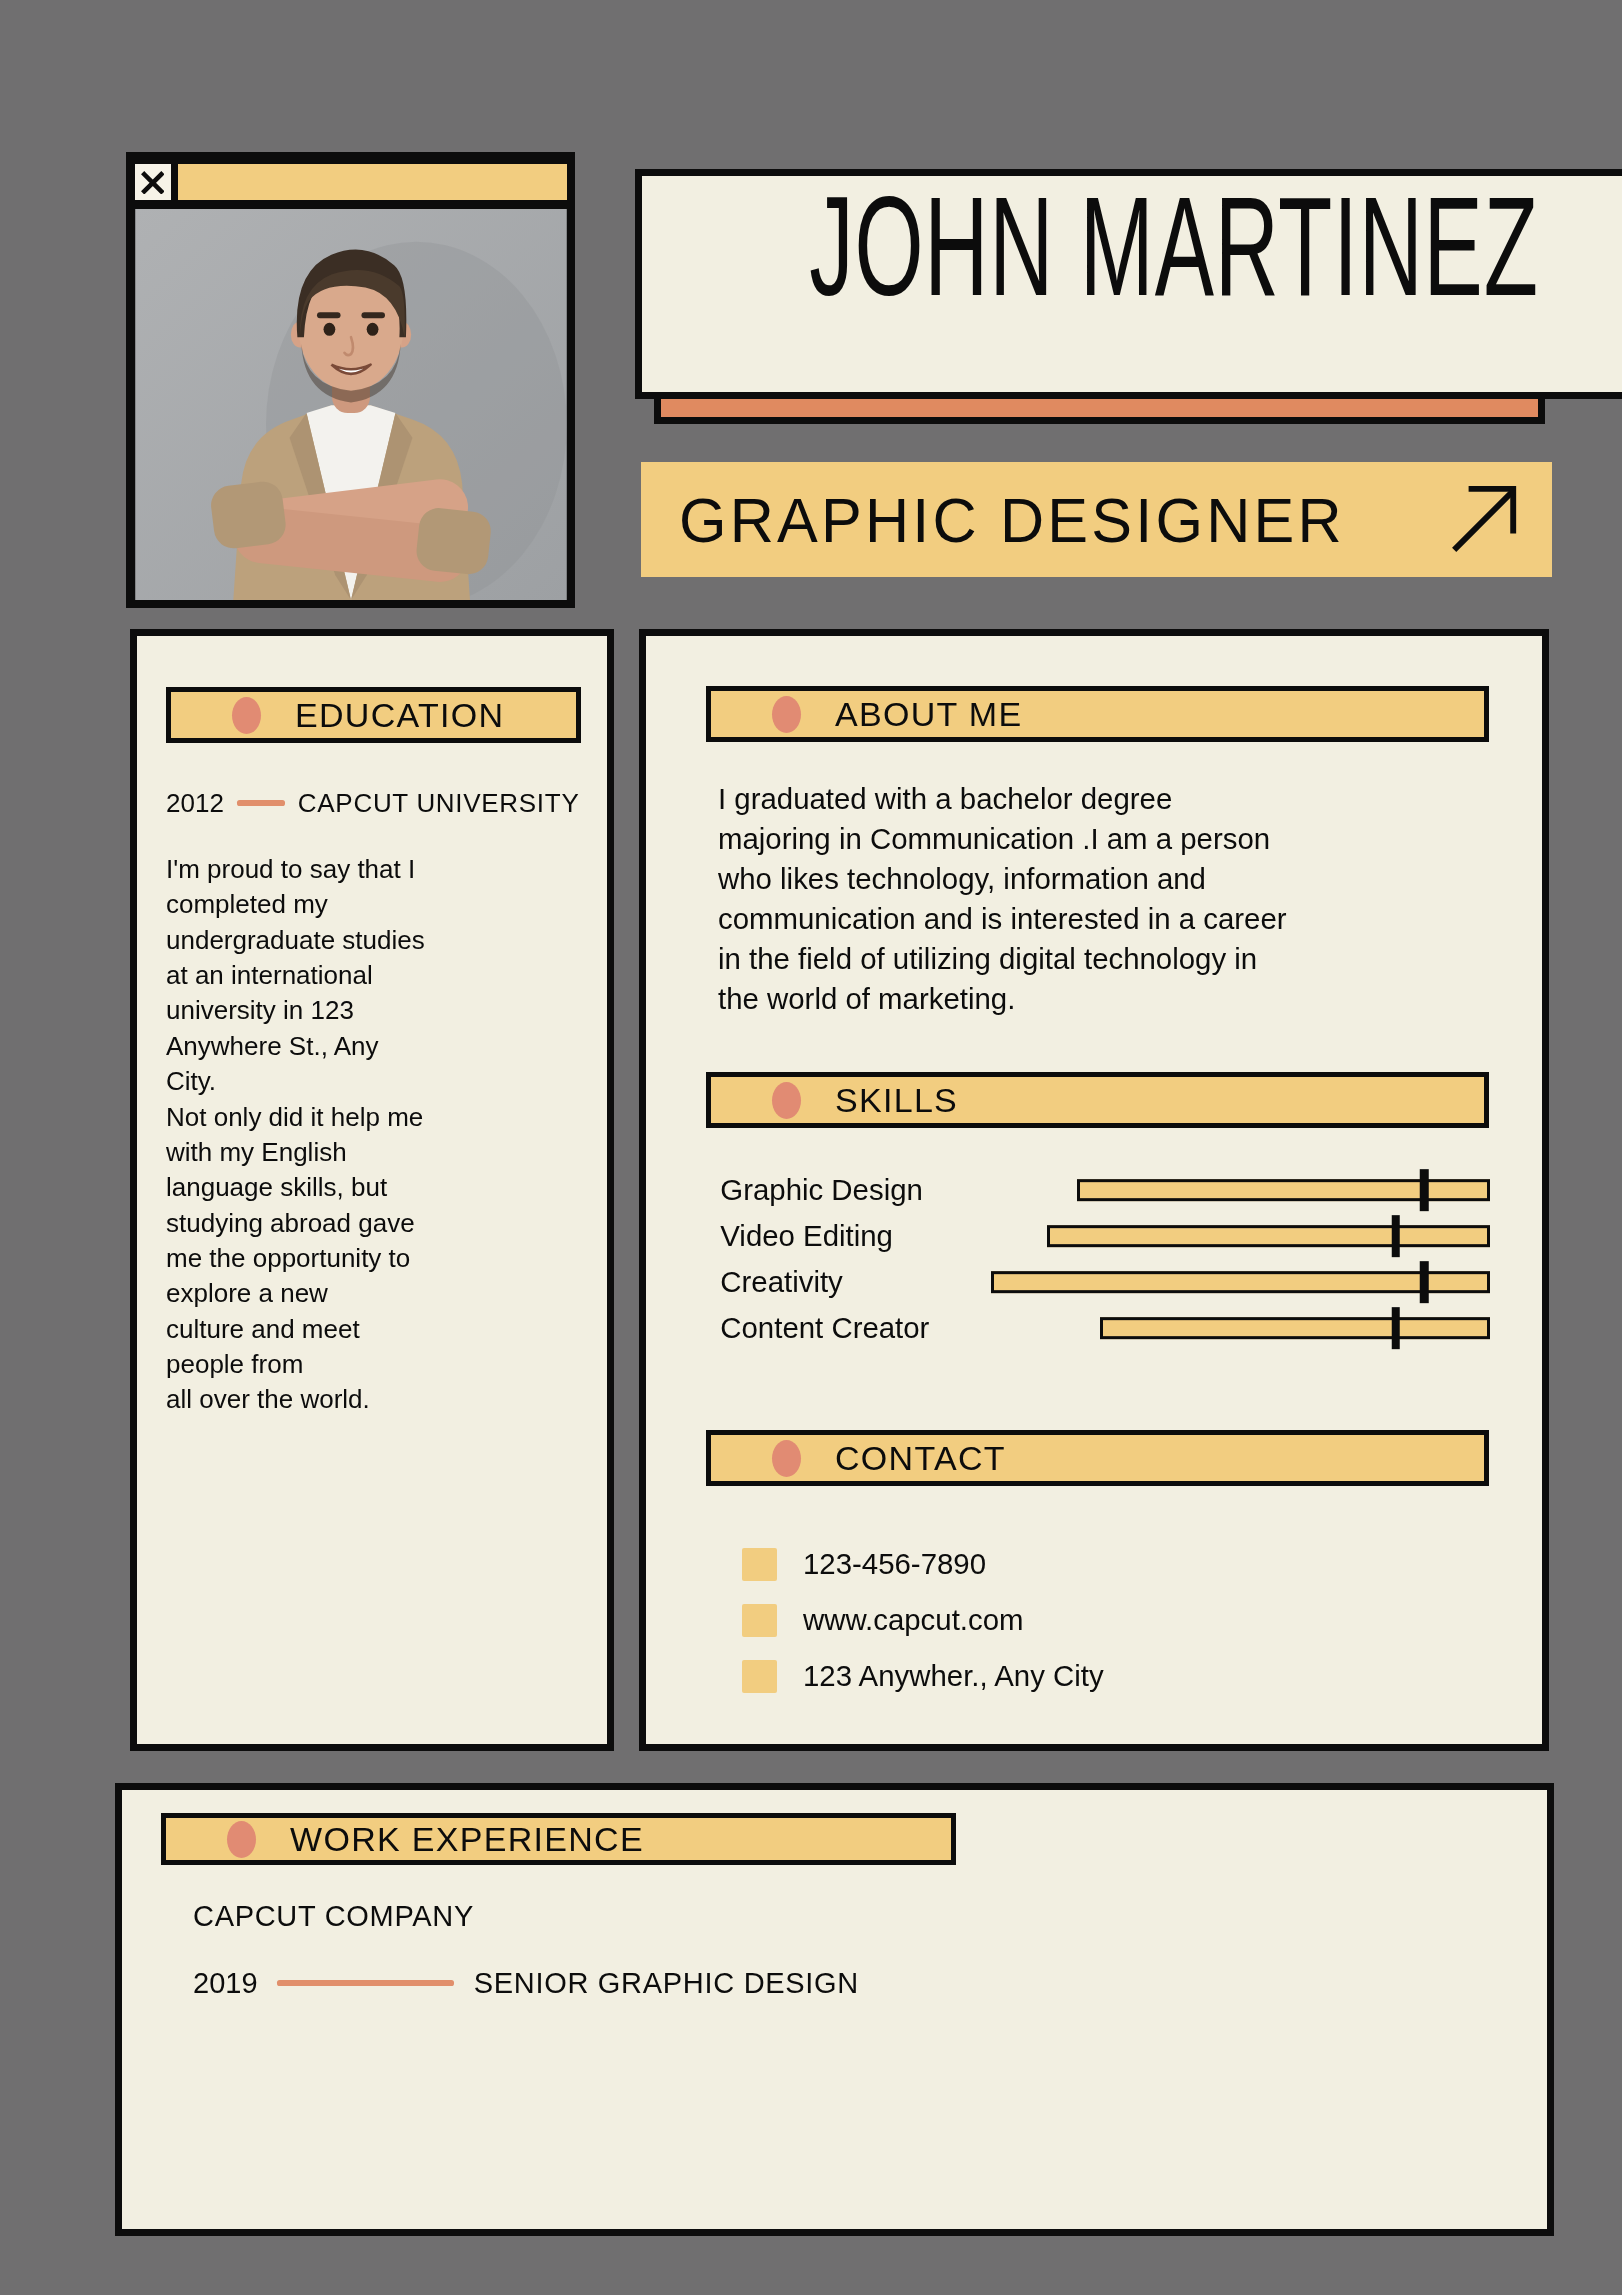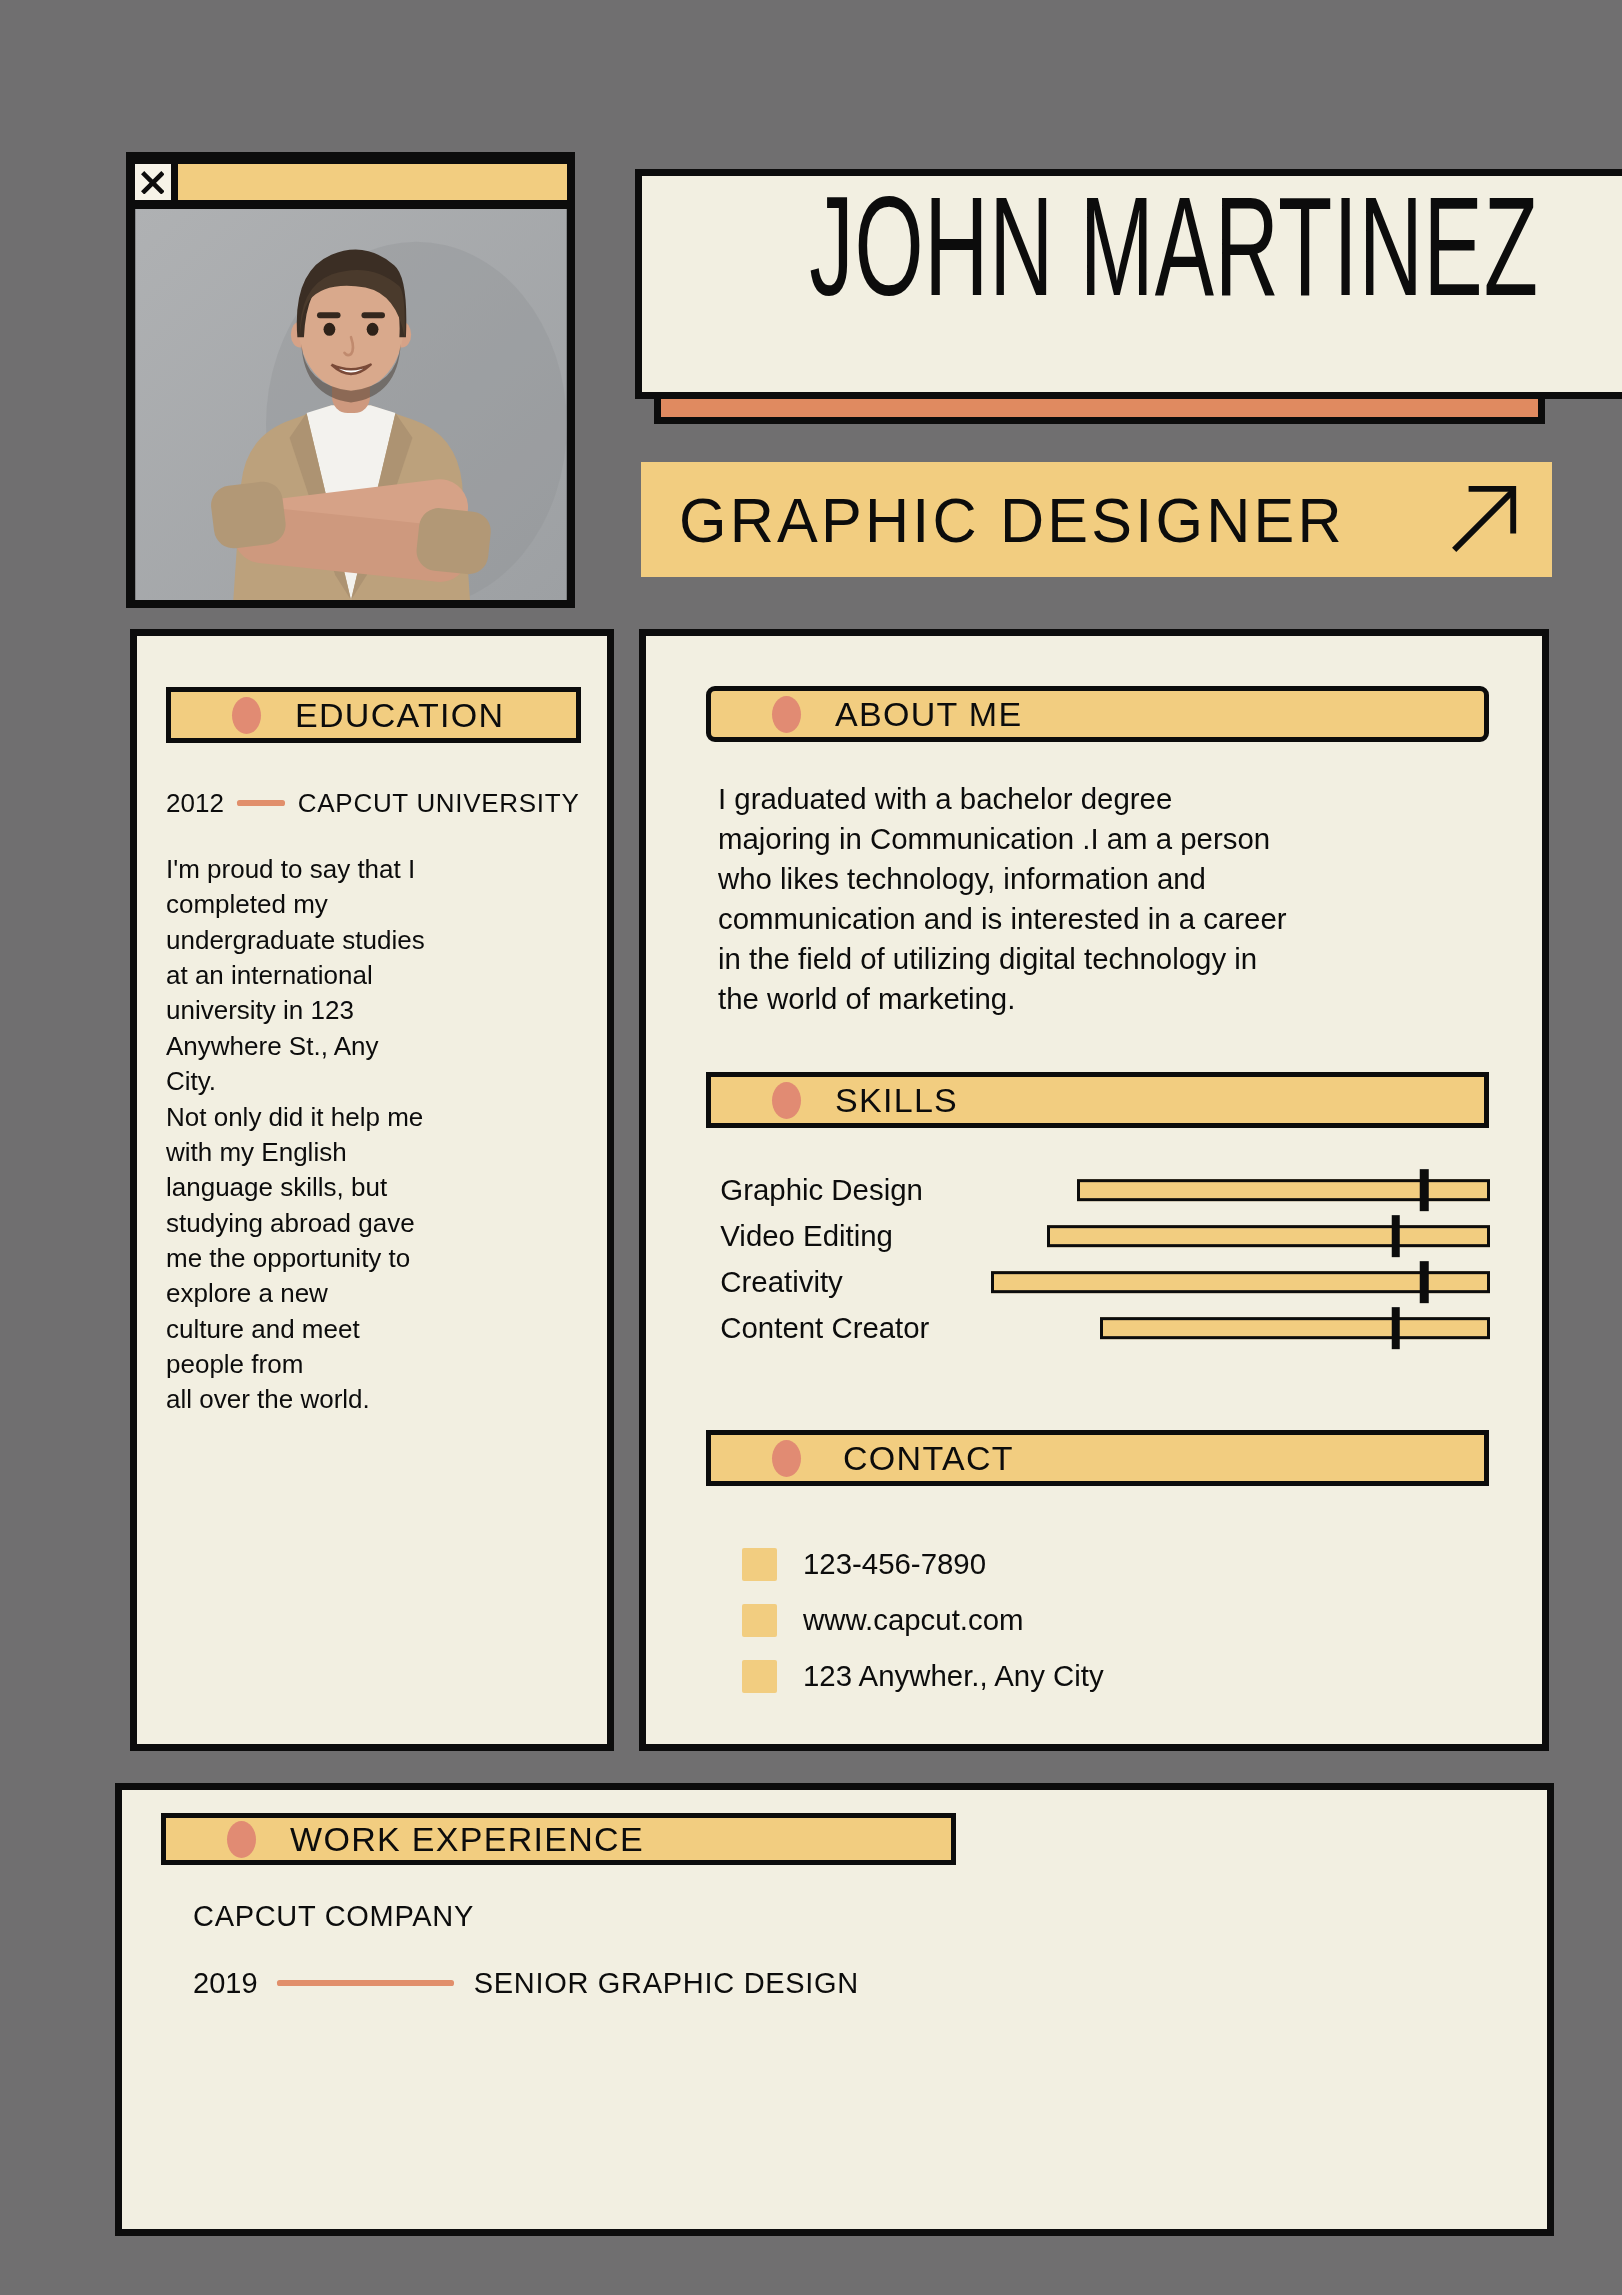--- a/index.html
+++ b/index.html
@@ -32,23 +32,23 @@
   #left-panel{left:130px;top:629px;width:484px;height:1122px;}
   #right-panel{left:639px;top:629px;width:910px;height:1122px;}
   #work-panel{left:115px;top:1783px;width:1439px;height:453px;}
 
   .section-bar{position:absolute;background:#F2CD80;border:5.9px solid #0C0C0C;box-sizing:border-box;
                display:flex;align-items:center;padding-left:39px;}
   .dot{width:29px;height:37px;background:#E18B73;border-radius:50%;margin:0 34px 0 22px;flex:none;}
   .section-title{font-size:34px;letter-spacing:1.3px;white-space:nowrap;}
 
   #edu-bar{left:29px;top:51px;width:415px;height:56px;}
-  #about-bar{left:60px;top:50px;width:783px;height:56px;border-radius:9px;}
+  #about-bar{left:60px;top:50px;width:783px;height:56px;}
   #skills-bar{left:60px;top:436px;width:783px;height:56px;}
-  #contact-bar{left:60px;top:794px;width:783px;height:56px;gap:8px;}
+  #contact-bar{left:60px;top:794px;width:783px;height:56px;}
   #work-bar{left:39px;top:23px;width:795px;height:52px;}
 
   
   .edu-meta{position:absolute;left:29px;top:152px;height:30px;display:flex;align-items:center;}
   .edu-year{font-size:26px;}
   .meta-line{width:48px;height:5.2px;background:#E18F6B;margin:0 13px;border-radius:2.6px;flex:none;}
   .edu-school{font-size:26px;letter-spacing:0.7px;white-space:nowrap;}
   .edu-body{position:absolute;left:29px;top:216px;width:422px;font-size:26px;line-height:1.36;white-space:pre-line;}
 
   

